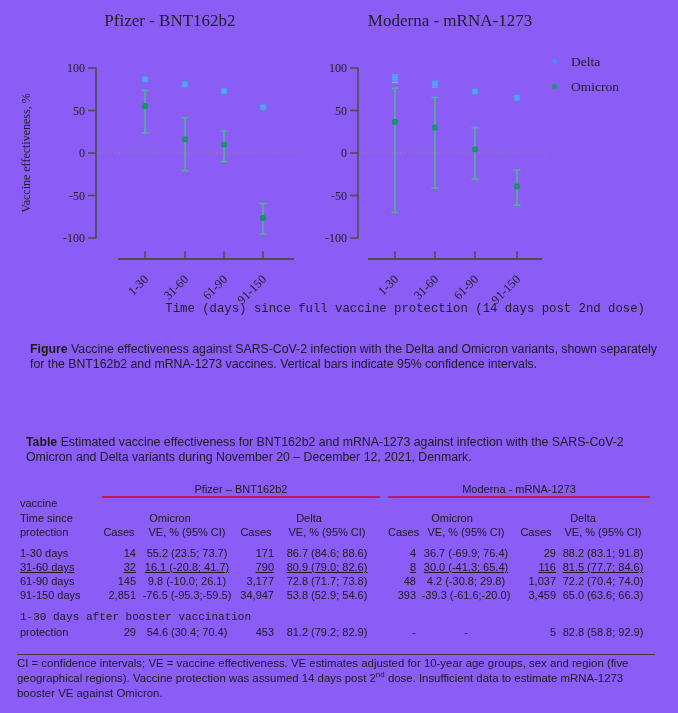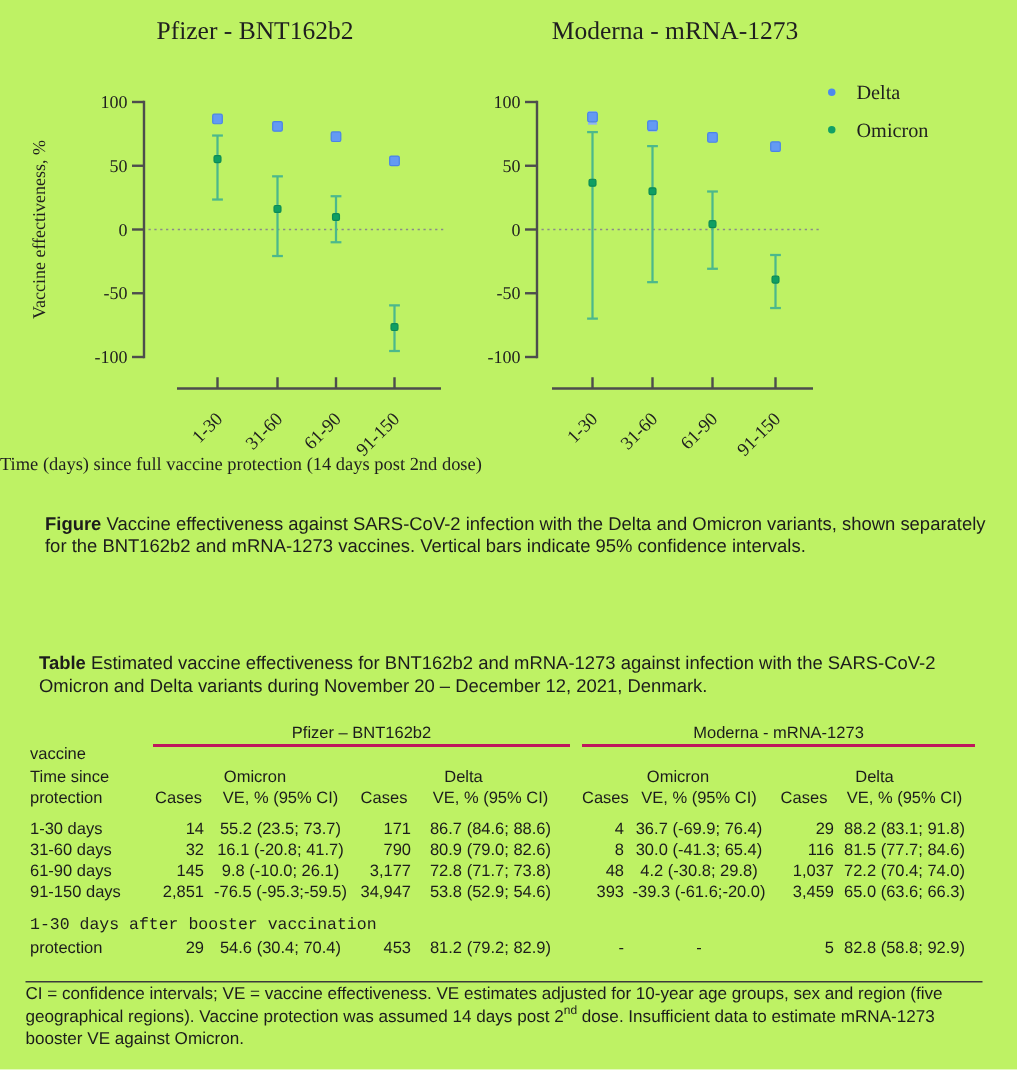--- a/index.html
+++ b/index.html
@@ -1,21 +1,21 @@
 <!DOCTYPE html>
 <html><head>
 <meta charset="utf-8">
 <style>
   html,body{margin:0;padding:0;background:#ffffff;}
-  .page{position:relative;width:678px;height:713px;background:#bef264;font-family:"Liberation Sans",sans-serif;color:#1c1c1c;overflow:hidden;}
+  .page{position:relative;width:678px;height:713px;background:#8b5cf6;font-family:"Liberation Sans",sans-serif;color:#1c1c1c;overflow:hidden;}
   #charts{position:absolute;top:0;left:0;overflow:visible;}
   .legend{position:absolute;top:54px;left:552px;}
   .legend-item{display:flex;align-items:center;height:15px;margin-bottom:10px;font-family:"Liberation Serif",serif;font-size:13.5px;color:#1f1f1f;}
   .legend-dot{width:5px;height:5px;border-radius:50%;margin-right:14px;flex:0 0 auto;}
-  .xlabel{position:absolute;top:302px;left:0;width:645px;text-align:left;font-family:Liberation Serif, serif;font-size:12.3px;color:#1f1f1f;}
+  .xlabel{position:absolute;top:302px;left:0;width:645px;text-align:right;font-family:Liberation Mono, monospace;font-size:12.3px;color:#1f1f1f;}
   .caption{position:absolute;top:338px;left:26px;width:634px;font-size:12.3px;line-height:14.6px;margin:4px;}
   .table-title{position:absolute;top:435px;left:26px;width:634px;font-size:12.3px;line-height:15px;}
   table.results{position:absolute;top:482px;left:20px;width:630px;border-collapse:collapse;table-layout:fixed;font-size:11px;color:#1c1c1c;}
   table.results td,table.results th{padding:0;font-weight:normal;vertical-align:bottom;line-height:13px;white-space:nowrap;}
   th.group{text-align:center;border-bottom:2px solid #be185d;padding-bottom:1px;}
   th.variant{text-align:center;padding-top:2px;}
   th.h-cases{text-align:center;}
   th.h-ve{text-align:center;}
   .rowlab{text-align:left;}
   td.cases{text-align:right;padding-right:5px;}
@@ -212,21 +212,21 @@
           <td class="cases">14</td>
           <td class="ve">55.2 (23.5; 73.7)</td>
           <td class="cases">171</td>
           <td class="ve">86.7 (84.6; 88.6)</td>
           <td colspan="1"></td>
           <td class="cases">4</td>
           <td class="ve">36.7 (-69.9; 76.4)</td>
           <td class="cases">29</td>
           <td class="ve">88.2 (83.1; 91.8)</td>
         </tr>
-        <tr style="height: 14px;">
+        <tr style="height: 14px; text-decoration: underline;">
           <td class="rowlab">31-60 days</td>
           <td class="cases">32</td>
           <td class="ve">16.1 (-20.8; 41.7)</td>
           <td class="cases">790</td>
           <td class="ve">80.9 (79.0; 82.6)</td>
           <td colspan="1"></td>
           <td class="cases">8</td>
           <td class="ve">30.0 (-41.3; 65.4)</td>
           <td class="cases">116</td>
           <td class="ve">81.5 (77.7; 84.6)</td>

